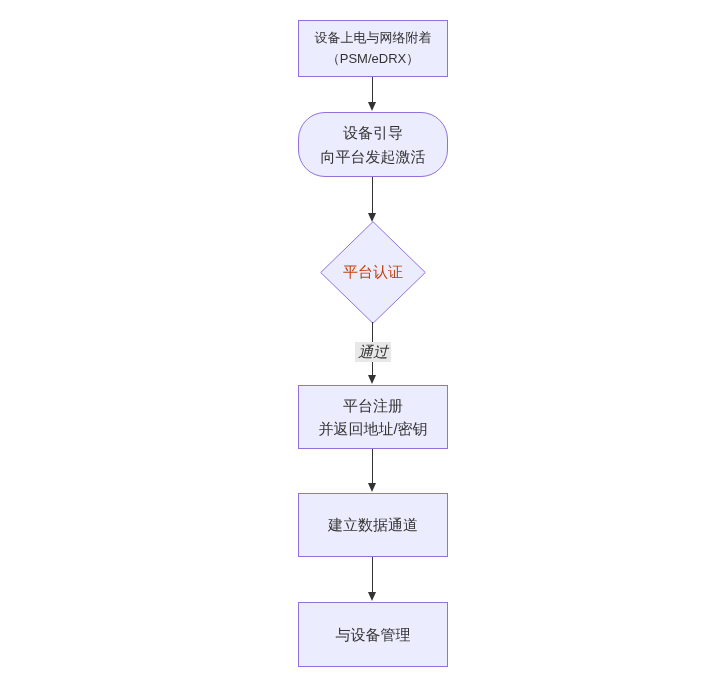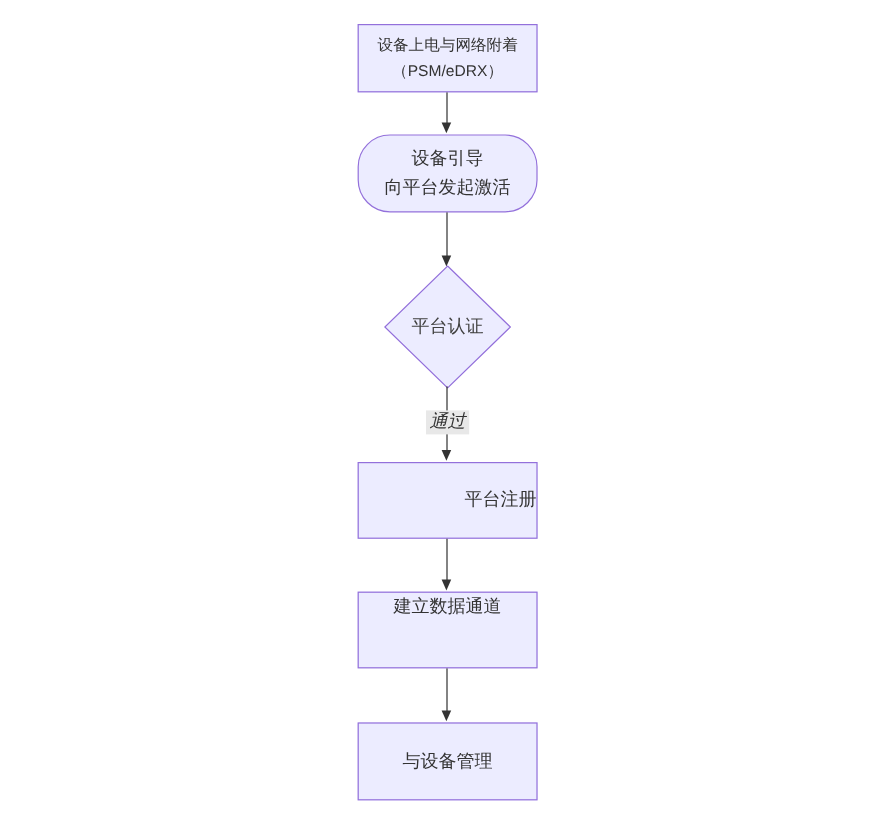--- a/index.html
+++ b/index.html
@@ -26,39 +26,39 @@
     font-size: 15px;
     line-height: 1.55;
     text-align: center;
     display: flex;
     flex-direction: column;
     align-items: center;
     justify-content: center;
   }
   .n0 { top: 20px;  height: 57px; font-size: 13px; line-height: 1.6; }
   .n1 { top: 112px; height: 65px; border-radius: 27px; }
-  .n3 { top: 385px; height: 64px; align-items: flex-end; }
-  .n4 { top: 493px; height: 64px; justify-content: space-between; }
+  .n3 { top: 385px; height: 64px; }
+  .n4 { top: 493px; height: 64px; }
   .n5 { top: 602px; height: 65px; }
 
   .diamond-wrap {
     position: absolute;
     left: 320px;
     top: 221px;
     width: 106px;
     height: 103px;
   }
   .diamond-wrap svg { position: absolute; left: 0; top: 0; }
   .diamond-label {
     position: absolute;
     left: 0; top: 0; right: 0; bottom: 0;
     display: flex;
     align-items: center;
     justify-content: center;
-    color: #404040;
+    color: #c2410c;
     font-size: 15px;
     text-align: right;
   }
 
   .arrow {
     position: absolute;
     left: 367px;
     width: 11px;
   }
   .a1 { top: 77px;  height: 34px; }
@@ -132,20 +132,21 @@
   </div>
 
   <div class="arrow a3">
     <div class="arrow-line"></div>
     <div class="arrow-head"></div>
   </div>
   <div class="edge-label">通过</div>
 
   <div class="node n3">
     <span>平台注册</span>
+    <span>并返回地址/密钥</span>
   </div>
 
   <div class="arrow a4">
     <div class="arrow-line"></div>
     <div class="arrow-head"></div>
   </div>
 
   <div class="node n4">
     <span>建立数据通道</span>
   </div>

